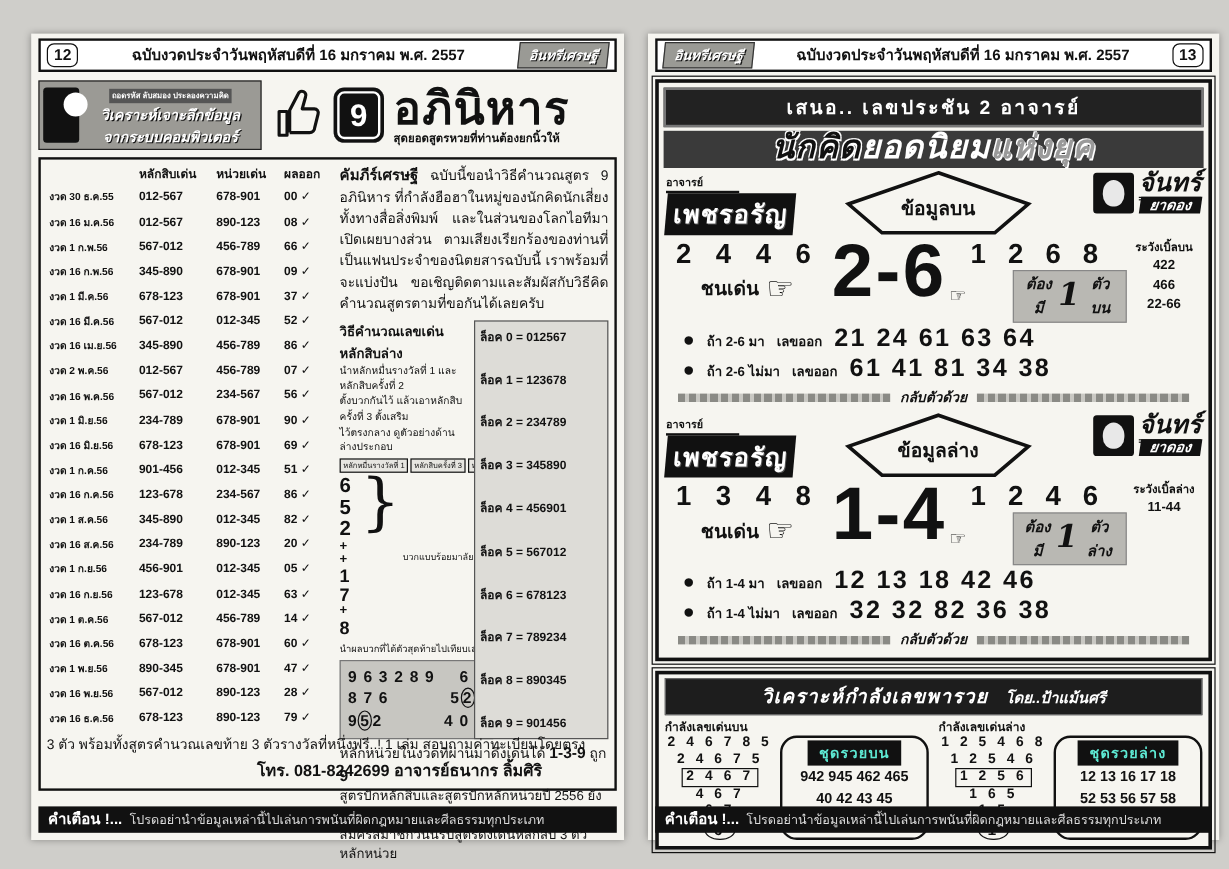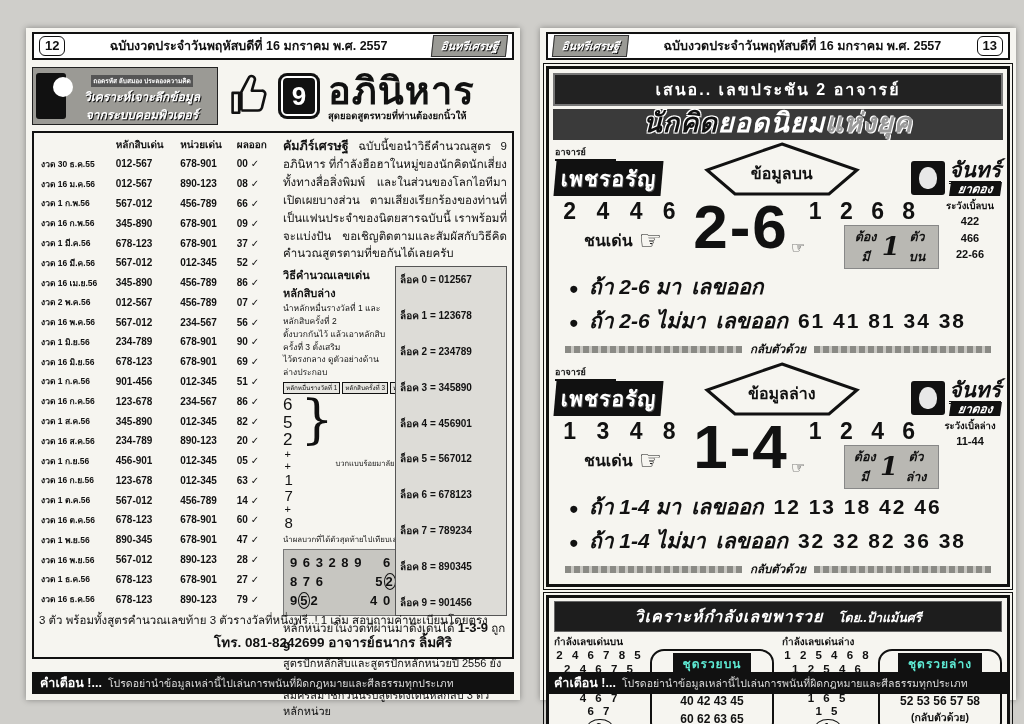--- a/index.html
+++ b/index.html
@@ -54,21 +54,21 @@
   .article { font-size:11.5px; line-height:1.55; text-align:justify; }
   .article b { font-size:12.5px; }
 
   .method-row { display:flex; gap:5px; margin-top:3px; flex:1; }
   .method-left { flex:1; min-width:0; }
   .m-head { font-size:11px; font-weight:bold; }
   .m-line { font-size:8.5px; line-height:1.5; }
   .label-row { display:flex; gap:2px; margin:3px 0 2px 0; }
   .label-row span { border:1px solid #111; font-size:6.3px; padding:0 2px; white-space:nowrap; background:#e7e6e1; }
   .calc-wrap { display:flex; align-items:flex-start; gap:2px; }
-  .calc { width:64px; text-align:center; font-weight:normal; line-height:1.05; }
+  .calc { width:64px; text-align:left; font-weight:bold; line-height:1.05; }
   .calc .d1 { font-size:17px; letter-spacing:6px; }
   .calc .d2 { font-size:11px; letter-spacing:6px; }
   .calc .d3 { font-size:15px; letter-spacing:4px; }
   .brace { font-size:52px; font-weight:normal; line-height:0.9; font-family:"DejaVu Serif",serif; }
   .brace-note { font-size:7.5px; align-self:center; white-space:nowrap; }
   .m-note { font-size:7.8px; margin-top:2px; white-space:nowrap; }
 
   .example-box { width:128px; background:#c7c6c1; border:1px solid #777; margin-top:4px; padding:4px 6px; }
   .ex-row { display:flex; justify-content:space-between; font-weight:bold; font-size:13px; letter-spacing:1px; line-height:1.45; }
   .circ { border:1.5px solid #111; border-radius:50%; padding:0 1px; }
@@ -92,21 +92,21 @@
 
   
   .rp-main { border:3px solid #111; outline:1px solid #111; outline-offset:2px; margin-top:6px; padding:4px; background:#f6f5f0; }
   .rp-topbar { background:#222; color:#fff; font-weight:bold; font-size:16px; text-align:center; padding:2px 0; letter-spacing:2px; border:2px solid #777; }
   .rp-title { background:#3a3a3a; margin-top:3px; text-align:center; padding:1px 0 3px 0; font-weight:900; font-size:27px; font-style:italic; letter-spacing:1px; line-height:1; }
   .rp-title .t-a { color:#111; text-shadow:-1px -1px 0 #fff,1px -1px 0 #fff,-1px 1px 0 #fff,1px 1px 0 #fff; }
   .rp-title .t-b { color:#fff; }
   .rp-title .t-c { color:#9a9a9a; text-shadow:-1px -1px 0 #fff,1px 1px 0 #fff; }
 
   .rp-block { padding:2px 2px 0 2px; }
-  .logos-row { display:flex; align-items:flex-end; justify-content:space-between; height:54px; }
+  .logos-row { display:flex; align-items:flex-start; justify-content:space-between; height:54px; }
   .phet { width:158px; }
   .phet .lab { font-size:9px; font-weight:bold; border-bottom:2px solid #111; display:inline-block; padding-right:30px; }
   .phet .nm { background:#111; color:#fff; font-weight:900; font-size:21px; padding:1px 6px; transform:skew(-5deg); display:inline-block; letter-spacing:1px; text-shadow:1px 1px 0 #555; }
   .diamond { position:relative; width:158px; height:54px; flex:none; }
   .diamond svg { position:absolute; inset:0; }
   .diamond .dtxt { position:absolute; inset:0; display:flex; align-items:center; justify-content:center; font-weight:900; font-size:16px; padding-top:8px; }
   .chan { display:flex; align-items:center; gap:4px; width:150px; justify-content:flex-end; }
   .face-icon { width:34px; height:34px; background:#111; border-radius:3px; position:relative; flex:none; }
   .face-icon:after { content:""; position:absolute; left:8px; top:6px; width:18px; height:22px; background:#e8e8e8; border-radius:50% 50% 45% 45%; }
   .chan-names { text-align:center; line-height:1; }
@@ -124,21 +124,21 @@
   .must-row { display:flex; align-items:center; gap:3px; justify-content:center; }
   .must-row .hand { font-size:16px; }
   .must-box { background:#b9b8b3; border:1px solid #888; font-style:italic; font-weight:900; padding:1px 6px; display:flex; align-items:center; gap:2px;margin-left:36px; }
   .must-box .mp { font-size:12.5px; }
   .must-box .mn { font-size:26px; line-height:0.9; font-family:"DejaVu Serif",serif; }
   .nr-warn { width:62px; flex:none; text-align:center; }
   .nr-warn .wt1 { font-size:9.5px; font-weight:bold; white-space:nowrap; }
   .nr-warn .wn { font-size:11px; font-weight:bold; line-height:1.5; }
 
   .bullet-line { display:flex; align-items:baseline; gap:10px; padding-left:14px; margin-top:1px; }
-  .bullet-line .bl { font-size:21px; font-weight:900; font-style:italic; white-space:nowrap; }
+  .bullet-line .bl { font-size:11px; font-weight:900; white-space:nowrap; }
   .bullet-line .bo { font-size:16.5px; font-weight:900; font-style:italic; }
   .bullet-line .bn { font-size:21px; font-weight:900; letter-spacing:2px; white-space:nowrap; }
 
   .flip-divider { display:flex; align-items:center; gap:8px; margin:3px 10px 2px 10px; }
   .flip-divider .strip { flex:1; height:7px; background:repeating-linear-gradient(90deg,#8a8a85 0 6px,#c9c8c3 6px 9px); }
   .flip-divider .ft { font-size:11.5px; font-weight:900; font-style:italic; white-space:nowrap; }
 
   .rp-analysis { border:3px solid #111; outline:1px solid #111; outline-offset:2px; margin-top:8px; padding:3px 5px 5px 5px; background:#f6f5f0; }
   .an-bar { background:#1d1d1d; color:#fff; text-align:center; padding:2px 0; border:1px solid #666; }
   .an-bar .at { font-size:16px; font-weight:900; font-style:italic; letter-spacing:1px; }
@@ -317,26 +317,20 @@
               <td>งวด 1 พ.ย.56</td>
               <td>890-345</td>
               <td>678-901</td>
               <td>47<span class="chk"> ✓</span></td>
             </tr>
             <tr>
               <td>งวด 16 พ.ย.56</td>
               <td>567-012</td>
               <td>890-123</td>
               <td>28<span class="chk"> ✓</span></td>
-            </tr>
-            <tr>
-              <td>งวด 1 ธ.ค.56</td>
-              <td>678-123</td>
-              <td>678-901</td>
-              <td>27<span class="chk"> ✓</span></td>
             </tr>
             <tr>
               <td>งวด 16 ธ.ค.56</td>
               <td>678-123</td>
               <td>890-123</td>
               <td>79<span class="chk"> ✓</span></td>
             </tr>
           </tbody>
       </table>
 
@@ -472,20 +466,21 @@
           <div class="wt1">ระวังเบิ้ลบน</div>
           <div class="wn">422</div>
           <div class="wn">466</div>
           <div class="wn">22-66</div>
         </div>
       </div>
       <div class="bullet-line">
         <span class="bo">●</span>
         <span class="bl">ถ้า 2-6 มา</span>
         <span class="bl">เลขออก</span>
+        <span class="bn">21 24 61 63 64</span>
       </div>
       <div class="bullet-line">
         <span class="bo">●</span>
         <span class="bl">ถ้า 2-6 ไม่มา</span>
         <span class="bl">เลขออก</span>
         <span class="bn">61 41 81 34 38</span>
       </div>
       <div class="flip-divider">
         <span class="strip"></span>
         <span class="ft">กลับตัวด้วย</span>

